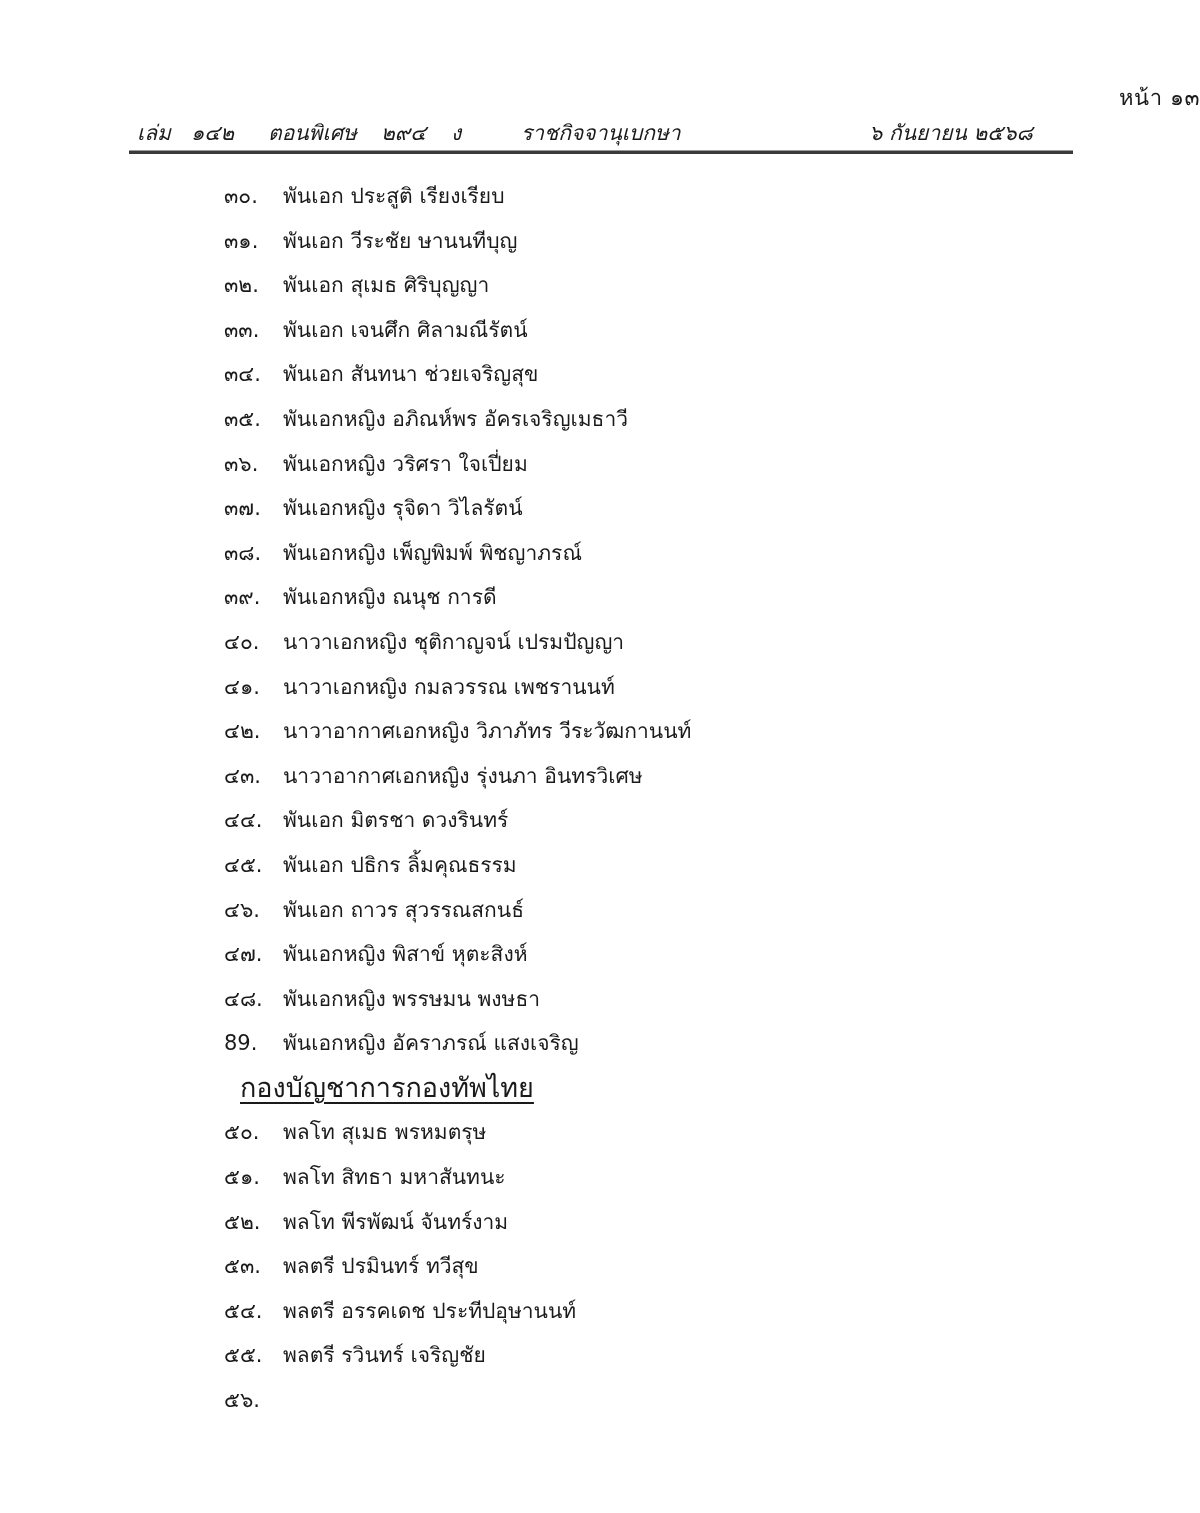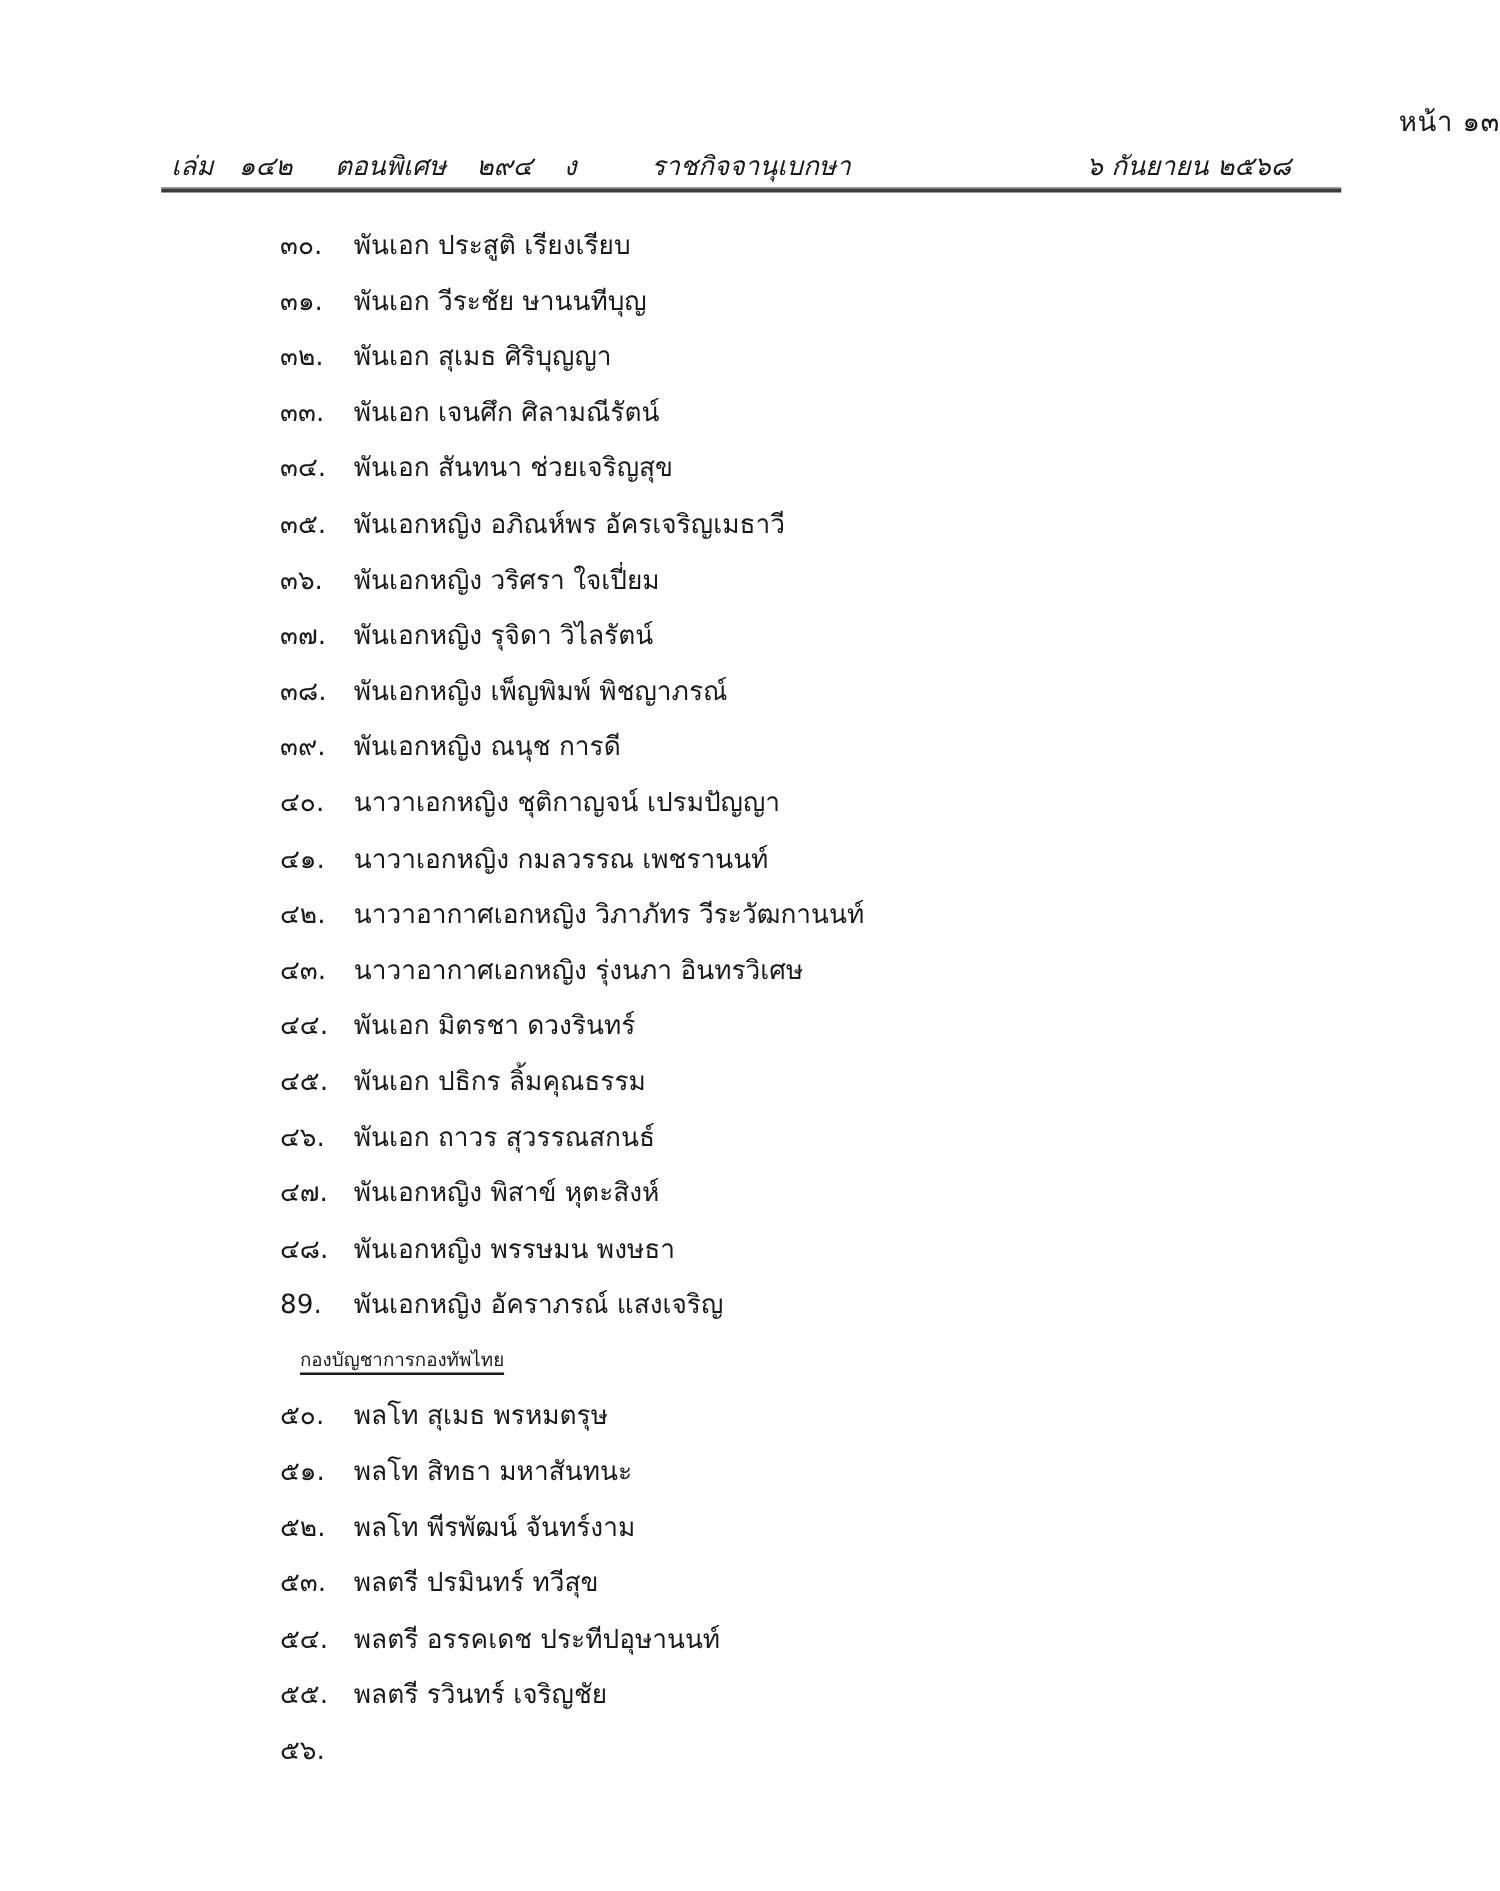--- a/index.html
+++ b/index.html
@@ -70,21 +70,21 @@
       width: 56px;
     }
     .row .name {
       position: absolute;
       left: 59px;
       top: 0;
     }
     .section-heading {
       position: relative;
       height: 44.6px;
-      font-size: 15px;
+      font-size: 27px;
       line-height: 36px;
       padding-left: 16px;
     }
     .section-heading span {
       text-decoration: underline;
       text-underline-offset: 5px;
       text-decoration-thickness: 2px;
     }
   </style>
 </head>

